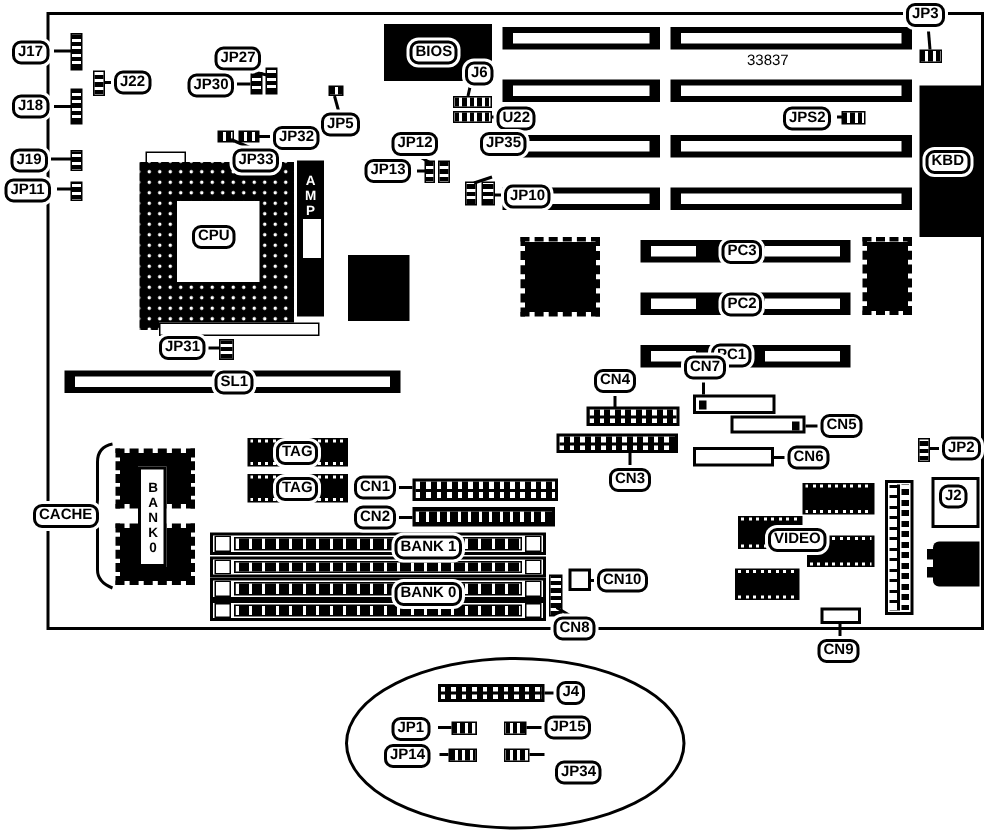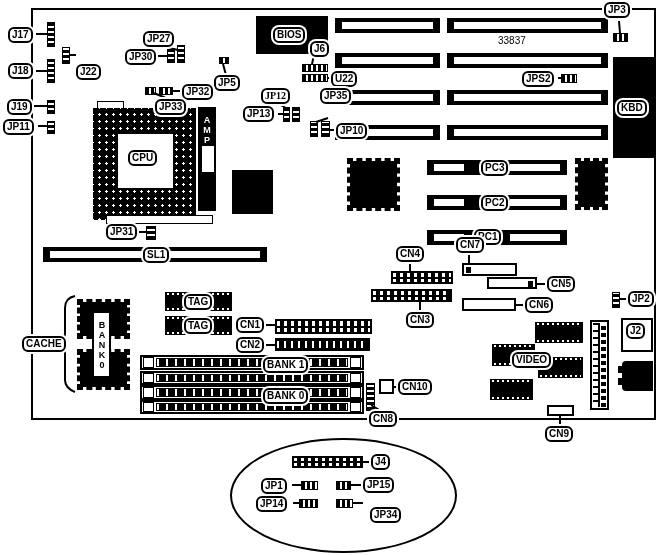--- a/index.html
+++ b/index.html
@@ -134,41 +134,41 @@
   <div class="callout" style="left:8px;top:27px;">J17</div>
   <div class="jmp-v" style="left:47px;top:22px;width:8px;height:25px;"></div>
   <div class="callout" style="left:8px;top:63px;">J18</div>
   <div class="jmp-v" style="left:47px;top:59px;width:8px;height:24px;"></div>
   <div class="callout" style="left:7px;top:99px;">J19</div>
   <div class="jmp-v" style="left:47px;top:100px;width:8px;height:14px;"></div>
   <div class="callout" style="left:3px;top:119px;">JP11</div>
   <div class="jmp-v" style="left:47px;top:121px;width:8px;height:13px;"></div>
 
   <div class="jmp-v" style="left:62px;top:47px;width:8px;height:17px;"></div>
-  <div class="callout" style="left:76px;top:47px;margin-top:17px;">J22</div>
+  <div class="callout" style="left:76px;top:47px;">J22</div>
 
   <div class="callout" style="left:143px;top:31px;">JP27</div>
   <div class="callout" style="left:125px;top:49px;">JP30</div>
   <div class="jmp-v" style="left:167px;top:48px;width:8px;height:15px;"></div>
   <div class="jmp-v" style="left:177px;top:45px;width:8px;height:18px;"></div>
 
   <div class="callout" style="left:310px;top:41px;">J6</div>
   <div class="jmp-h" style="left:302px;top:64px;width:26px;height:8px;"></div>
   <div class="jmp-h" style="left:302px;top:74px;width:26px;height:8px;"></div>
   <div class="callout" style="left:331px;top:71px;">U22</div>
 
   <div class="jmp-h" style="left:219px;top:57px;width:10px;height:7px;"></div>
   <div class="callout" style="left:214px;top:75px;">JP5</div>
 
   <div class="jmp-h" style="left:145px;top:87px;width:11px;height:8px;"></div>
   <div class="jmp-h" style="left:159px;top:87px;width:14px;height:8px;"></div>
   <div class="callout" style="left:182px;top:84px;">JP32</div>
   <div class="callout" style="left:155px;top:99px;">JP33</div>
 
-  <div class="callout" style="left:261px;top:88px;font-family:Liberation Serif, serif;">JP12</div>
+  <div class="callout" style="left:261px;top:88px;">JP12</div>
   <div class="callout" style="left:243px;top:106px;">JP13</div>
   <div class="jmp-v" style="left:283px;top:107px;width:7px;height:15px;"></div>
   <div class="jmp-v" style="left:292px;top:107px;width:8px;height:15px;"></div>
 
   <div class="callout" style="left:320px;top:88px;">JP35</div>
   <div class="jmp-v" style="left:310px;top:121px;width:8px;height:16px;"></div>
   <div class="jmp-v" style="left:321px;top:121px;width:9px;height:16px;"></div>
   <div class="callout" style="left:336px;top:123px;">JP10</div>
 
   <div class="whitebox" style="left:97px;top:101px;width:27px;height:8px;border-width:1px;"></div>

